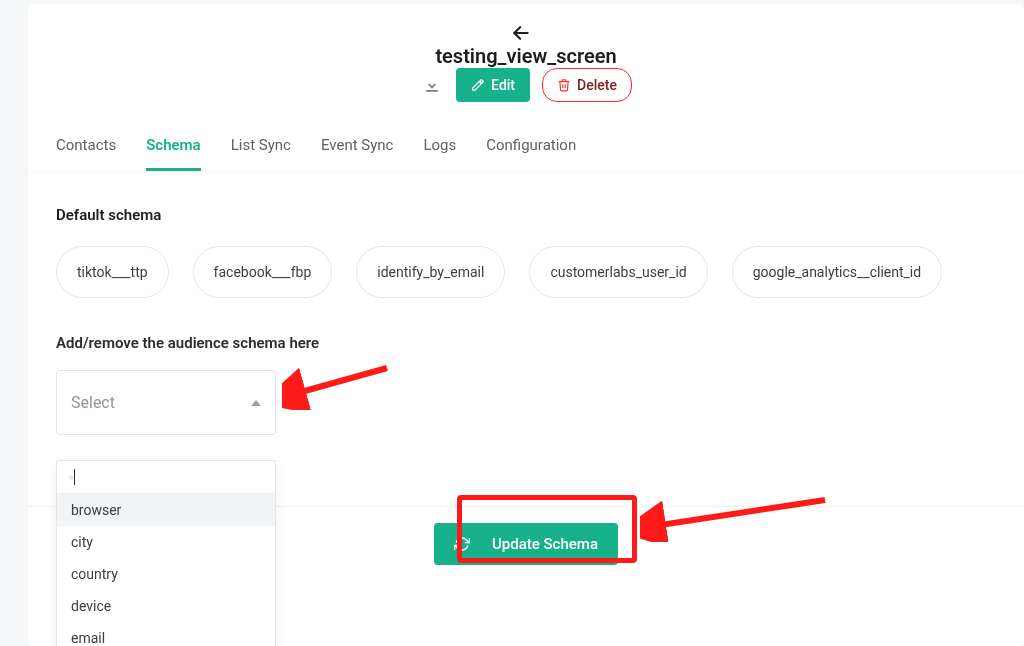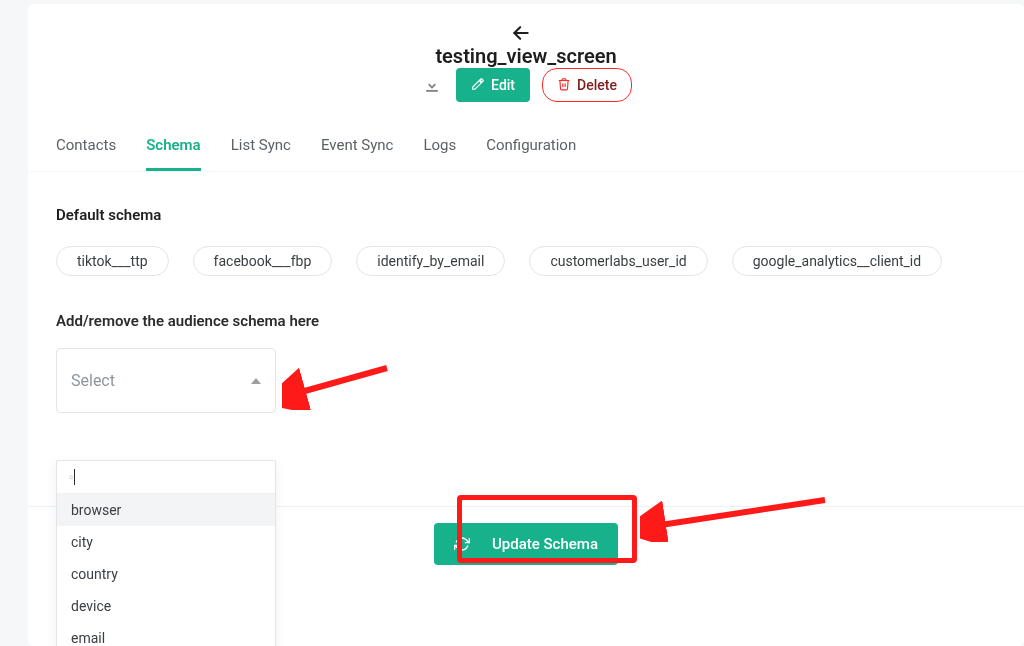--- a/index.html
+++ b/index.html
@@ -39,21 +39,21 @@
     color: #1e1e1e;
     flex: 1;
   }
   .hdr-actions { display: flex; align-items: center; gap: 12px; }
   .dl-icon {
     width: 24px; height: 24px;
     display: flex; align-items: center; justify-content: center;
     color: #7a7f85;
   }
   .btn {
-    display: inline-flex; align-items: flex-start; gap: 6px;
+    display: inline-flex; align-items: center; gap: 6px;
     border-radius: 4px;
     font-size: 14px;
     padding: 8px 14px;
     cursor: pointer;
     border: 1px solid transparent;
     font-weight: 500;
   }
   .btn-green { background: #17b18c; color: #fff; }
   .btn-outline-red { background: #fff; color: #7f1d1d; border-color: #ff2a2a; border-radius: 15px; }
   .tabs {
@@ -82,21 +82,21 @@
   .section-label {
     font-size: 15px;
     font-weight: 600;
     color: #1e1e1e;
     margin-bottom: 22px;
   }
   .pills { display: flex; flex-wrap: wrap; gap: 18px 24px; margin-bottom: 36px;}
   .pill {
     border: 1px solid #e2e4e7;
     border-radius: 999px;
-    padding: 6px 20px;
+    padding: 17px 20px;
     font-size: 14px;
     color: #3a3f44;
     background: #fff;
   }
   .sub-label {
     font-size: 15px;
     font-weight: 600;
     margin-bottom: 18px;
   }
   .select-box {

